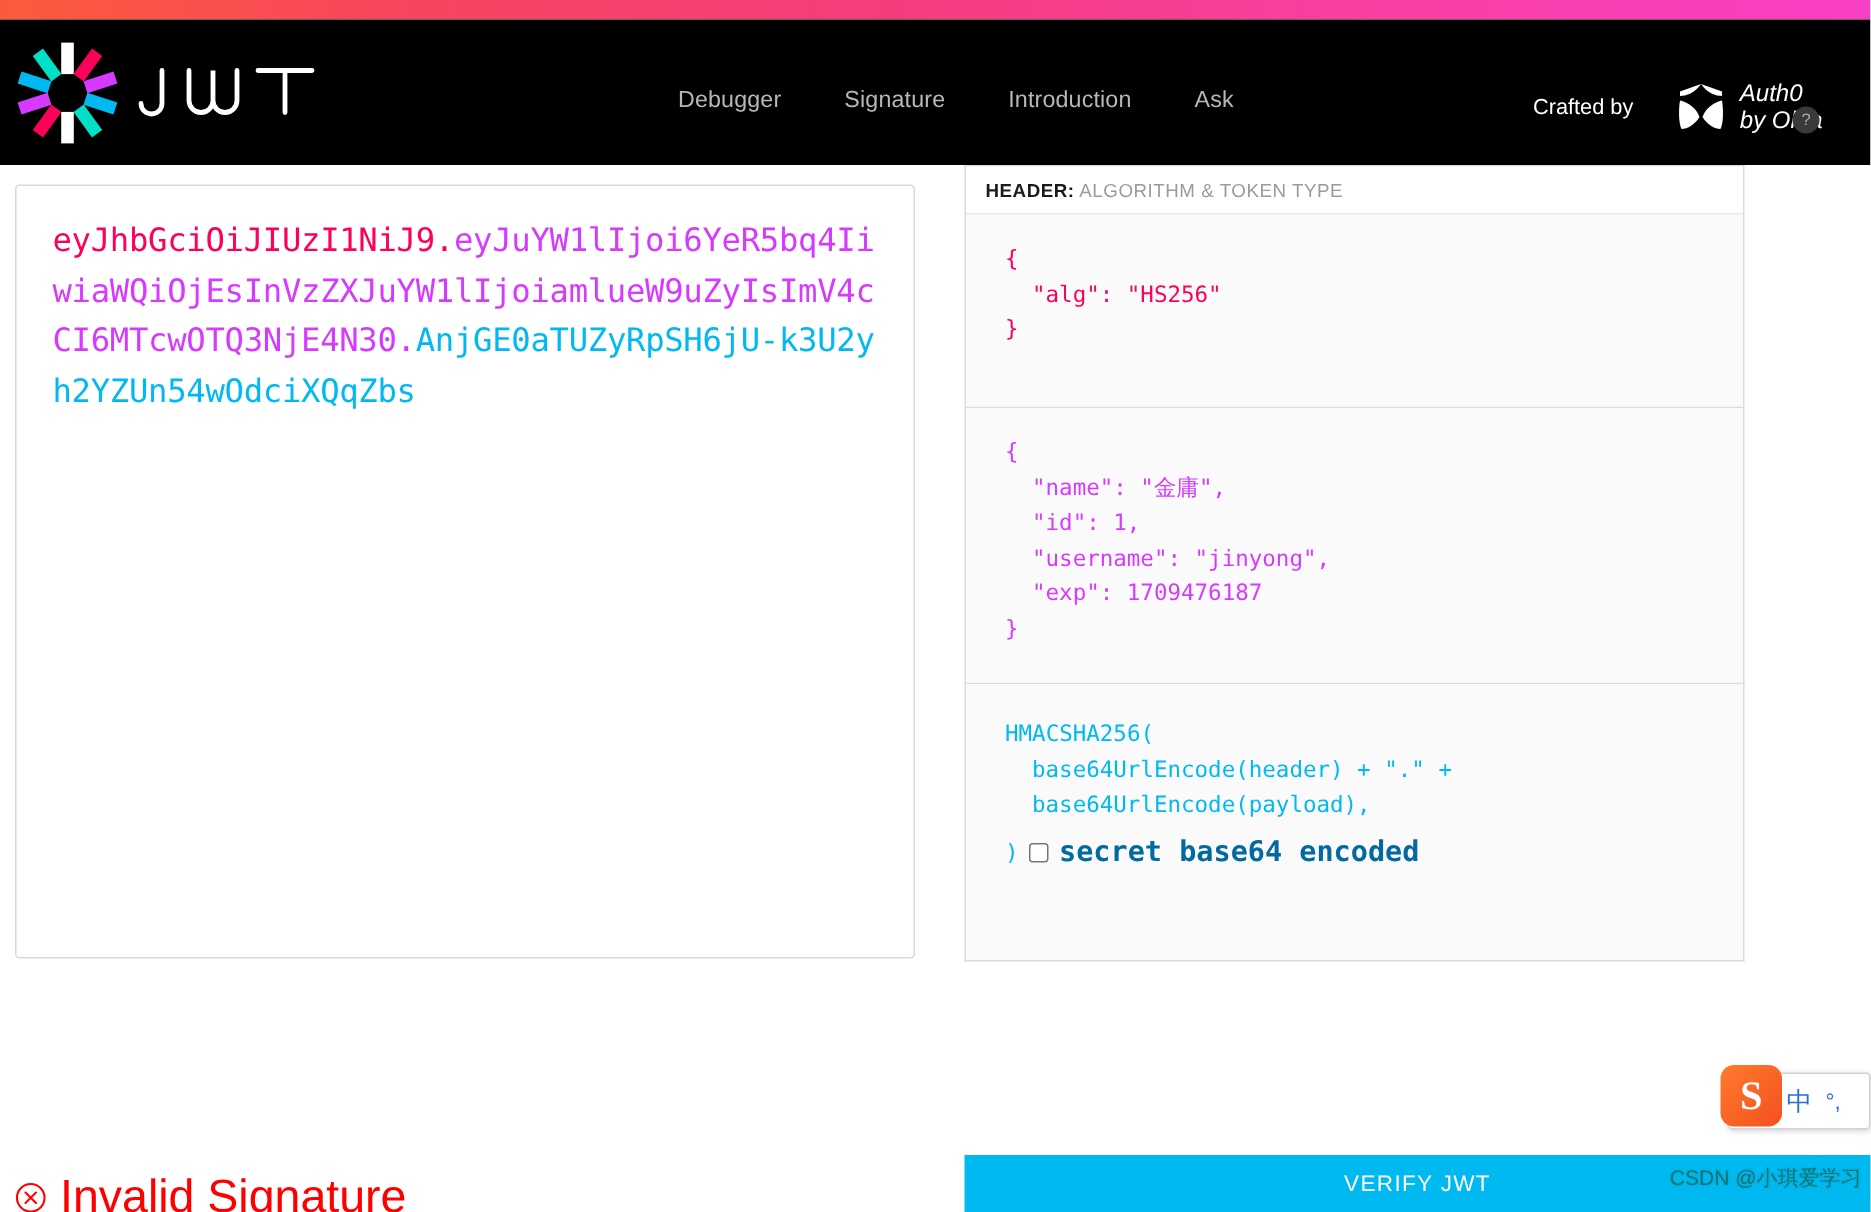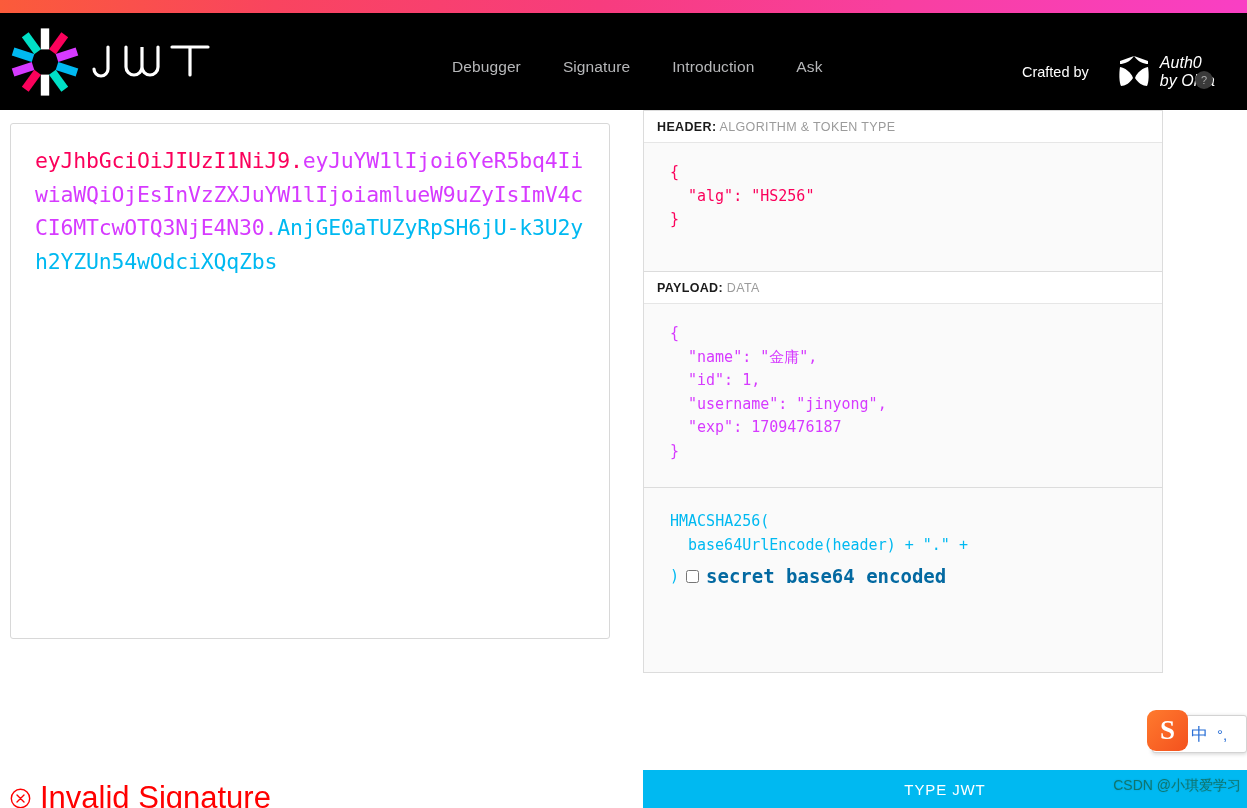--- a/index.html
+++ b/index.html
@@ -259,49 +259,46 @@
         <span class="lbl-muted">ALGORITHM &amp; TOKEN TYPE</span>
       </div>
       <div class="panel-body json-header" style="height:128px">
         <span>{</span><br>
         <span class="indent-1">  "alg": "HS256"</span>
         <span>}</span>
       </div>
     </section>
 
     <section class="panel">
-      <div class="panel-label">
-        <span class="lbl-strong">PAYLOAD:</span>
-        <span class="lbl-muted">DATA</span>
-      </div>
       <div class="panel-body json-payload" style="height:183px">
         <span>{</span><br>
         <span class="indent-1">  "name": "金庸",</span>
         <span class="indent-1">  "id": 1,</span>
         <span class="indent-1">  "username": "jinyong",</span>
         <span class="indent-1">  "exp": 1709476187</span>
         <span>}</span>
       </div>
     </section>
 
     <section class="panel">
       <div class="panel-body json-sig" style="height:184px;padding-top:22px">
         <span>HMACSHA256(</span><br>
         <span class="indent-1">base64UrlEncode(header) + "." +</span>
+        <span class="indent-1">base64UrlEncode(payload),</span>
         <div class="sig-close-row">
           <span class="paren">)</span>
           <input class="b64-check" type="checkbox" style="">
           <span class="b64-label">secret base64 encoded</span>
         </div>
       </div>
     </section>
   </div>
 </div>
 
-<div class="share-bar">TYPE JWT</div>
+<div class="share-bar">VERIFY JWT</div>
 
 <div class="watermark">CSDN @小琪爱学习</div>
 
 <div class="ime-bar">
   <div class="ime-logo">S</div>
   <span class="ime-cn">中</span>
   <span class="ime-punct">°,</span>
 </div>
 
 </body></html>

